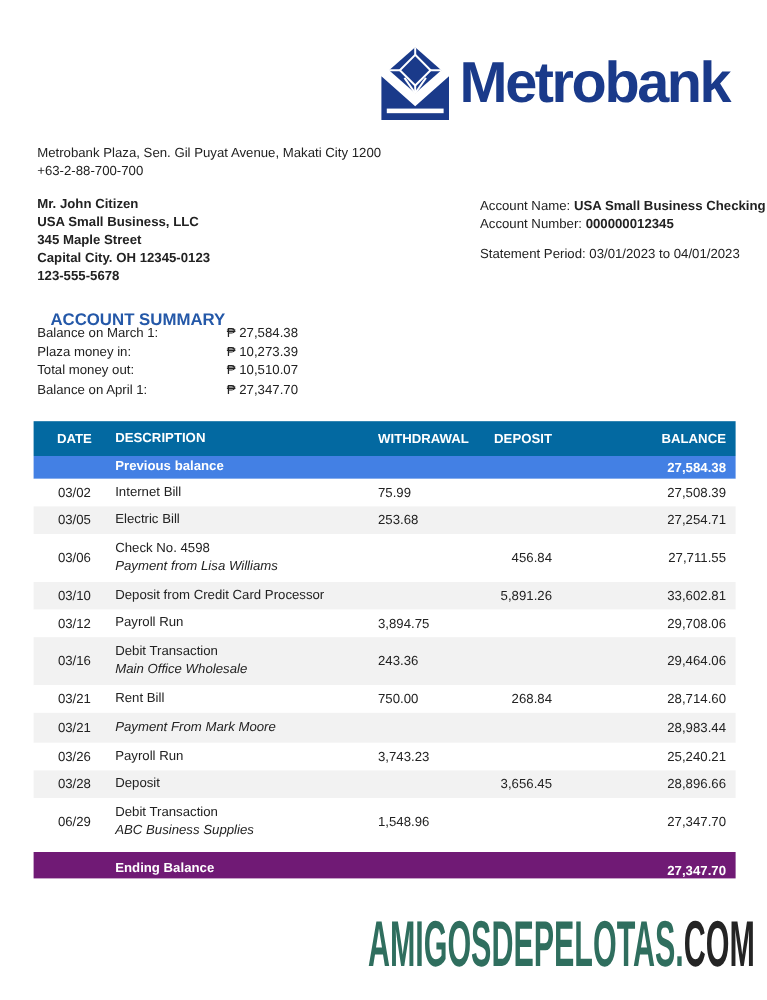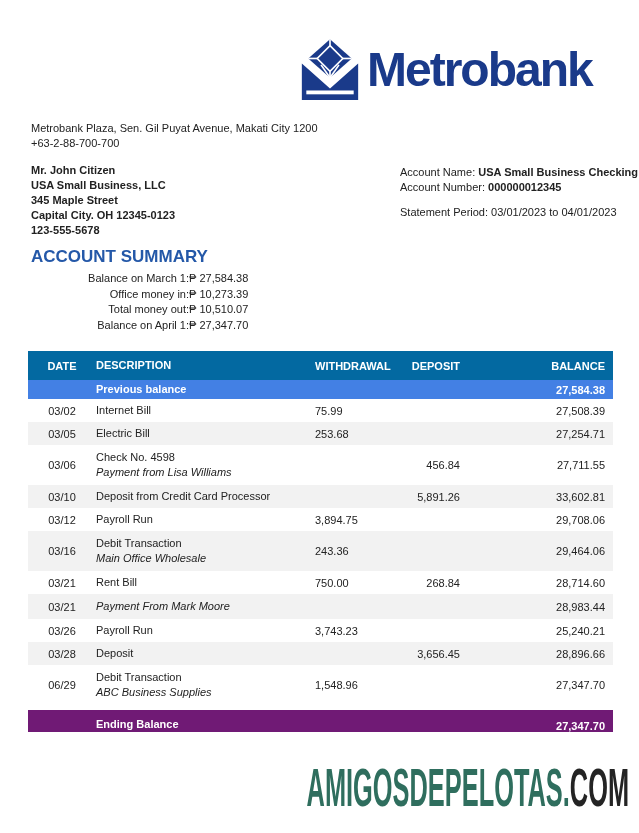--- a/index.html
+++ b/index.html
@@ -1,33 +1,33 @@
 <!DOCTYPE html>
 <html><head>
 <meta charset="utf-8">
 <style>
   html,body{margin:0;padding:0;background:#ffffff;}
   .page{
     position:relative;width:639px;height:833px;background:#fff;overflow:hidden;
     font-family:"Liberation Sans",sans-serif;color:#222;
   }
   
-  .brand{position:absolute;left:298px;top:38px;display:flex;align-items:center;gap:5px;}
+  .brand{position:absolute;left:314px;top:38px;display:flex;align-items:center;gap:5px;}
   .brand svg{width:64px;height:64px;display:block;}
   .wordmark{font-size:48px;font-weight:bold;color:#1a3a8a;letter-spacing:-2px;line-height:64px;}
   
   .bank-address{position:absolute;left:31px;top:121px;font-size:11px;line-height:15px;}
   .customer{position:absolute;left:31px;top:163px;font-size:11px;line-height:15px;font-weight:bold;}
   .account-info{position:absolute;left:400px;top:165px;font-size:11px;line-height:15px;}
   .account-info b{font-weight:bold;}
   .account-info .period{margin-top:10px;}
   
-  .summary-title{position:absolute;left:31px;top:247px;margin:0;font-size:17px;font-weight:bold;color:#2458a8;}
+  .summary-title{position:absolute;left:31px;top:247px;margin:11px;font-size:14px;font-weight:bold;color:#2458a8;}
   .summary{position:absolute;left:31px;top:271px;font-size:11px;line-height:15.5px;}
-  .summary .srow{display:flex;text-align:right;}
+  .summary .srow{display:flex;}
   .summary .lbl{width:158px;}
   
   .txn{position:absolute;left:28px;top:351px;width:585px;font-size:11px;}
   .t-row{display:flex;align-items:center;}
   .c-date{width:68px;text-align:center;flex:none;}
   .c-desc{width:214px;flex:none;line-height:15px;}
   .c-wd{width:76px;flex:none;padding-left:5px;box-sizing:border-box;}
   .c-dep{width:76px;flex:none;text-align:right;padding-right:2px;box-sizing:border-box;}
   .c-bal{flex:1;text-align:right;padding-right:8px;}
   .t-head{background:#0369a1;color:#fff;font-weight:bold;height:29px;}
@@ -97,21 +97,21 @@
     <div class="period">Statement Period: 03/01/2023 to 04/01/2023</div>
   </div>
 
   <h2 class="summary-title">ACCOUNT SUMMARY</h2>
   <div class="summary" id="summary-rows">
       <div class="srow">
         <div class="lbl">Balance on March 1:</div>
         <div class="val">₱ 27,584.38</div>
       </div>
       <div class="srow">
-        <div class="lbl">Office money in:</div>
+        <div class="lbl">Plaza money in:</div>
         <div class="val">₱ 10,273.39</div>
       </div>
       <div class="srow">
         <div class="lbl">Total money out:</div>
         <div class="val">₱ 10,510.07</div>
       </div>
       <div class="srow">
         <div class="lbl">Balance on April 1:</div>
         <div class="val">₱ 27,347.70</div>
       </div>

